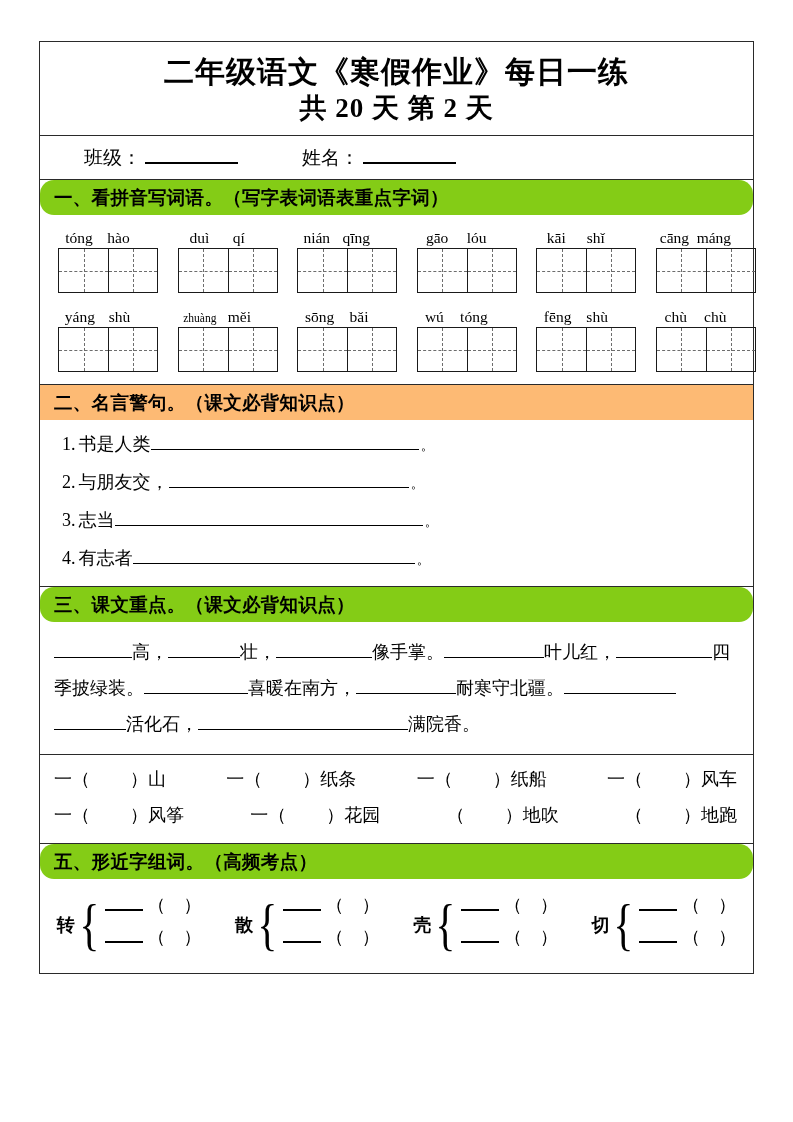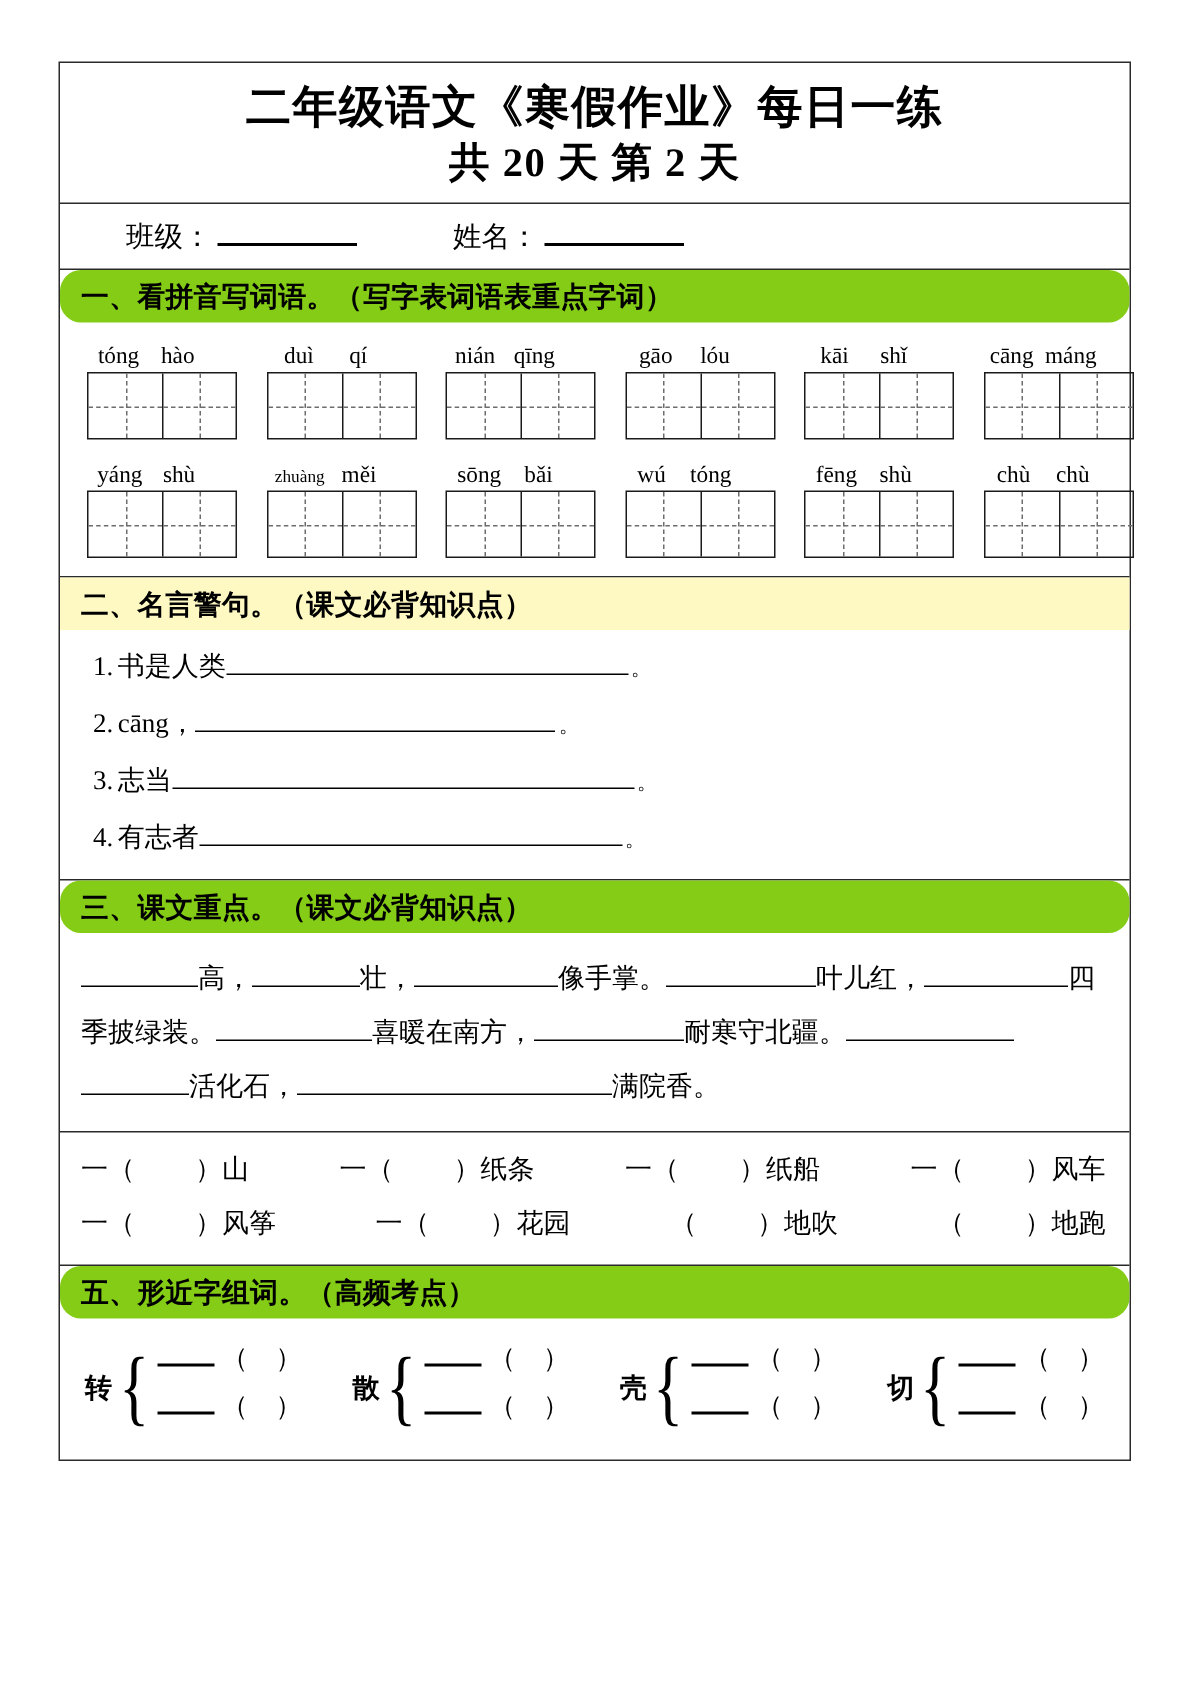--- a/index.html
+++ b/index.html
@@ -70,21 +70,21 @@
 
   
   .sec-head {
     font-size: 18.5px;
     font-weight: bold;
     padding: 5px 0 5px 14px;
     color: #000;
     letter-spacing: 0.3px;
   }
   .sec-head.blue { background: #84cc16; border-radius: 14px; }
-  .sec-head.plain { background: #fef9c3; }
+  .sec-head.plain { background: #fdba74; }
   .sec-wrap { border-bottom: 1.6px solid #2a2a2a; }
   .sec-wrap.last { border-bottom: none; }
 
   
   .pinyin-rows { padding: 9px 0 10px 0; }
   .pinyin-row {
     display: flex;
     justify-content: space-between;
     padding: 0 18px;
     margin-bottom: 10px;
@@ -356,21 +356,21 @@
       <div class="sec-head plain">二、名言警句。（课文必背知识点）</div>
       <div class="quotes" id="quote-lines">
           <div class="quote-line">
             <span class="q-num">1.</span>
             <span class="q-text">书是人类</span>
             <span class="q-blank" style="width: 268px;"></span>
             <span class="q-period">。</span>
           </div>
           <div class="quote-line">
             <span class="q-num">2.</span>
-            <span class="q-text">cāng，</span>
+            <span class="q-text">与朋友交，</span>
             <span class="q-blank" style="width: 240px;"></span>
             <span class="q-period">。</span>
           </div>
           <div class="quote-line">
             <span class="q-num">3.</span>
             <span class="q-text">志当</span>
             <span class="q-blank" style="width: 308px;"></span>
             <span class="q-period">。</span>
           </div>
           <div class="quote-line">

